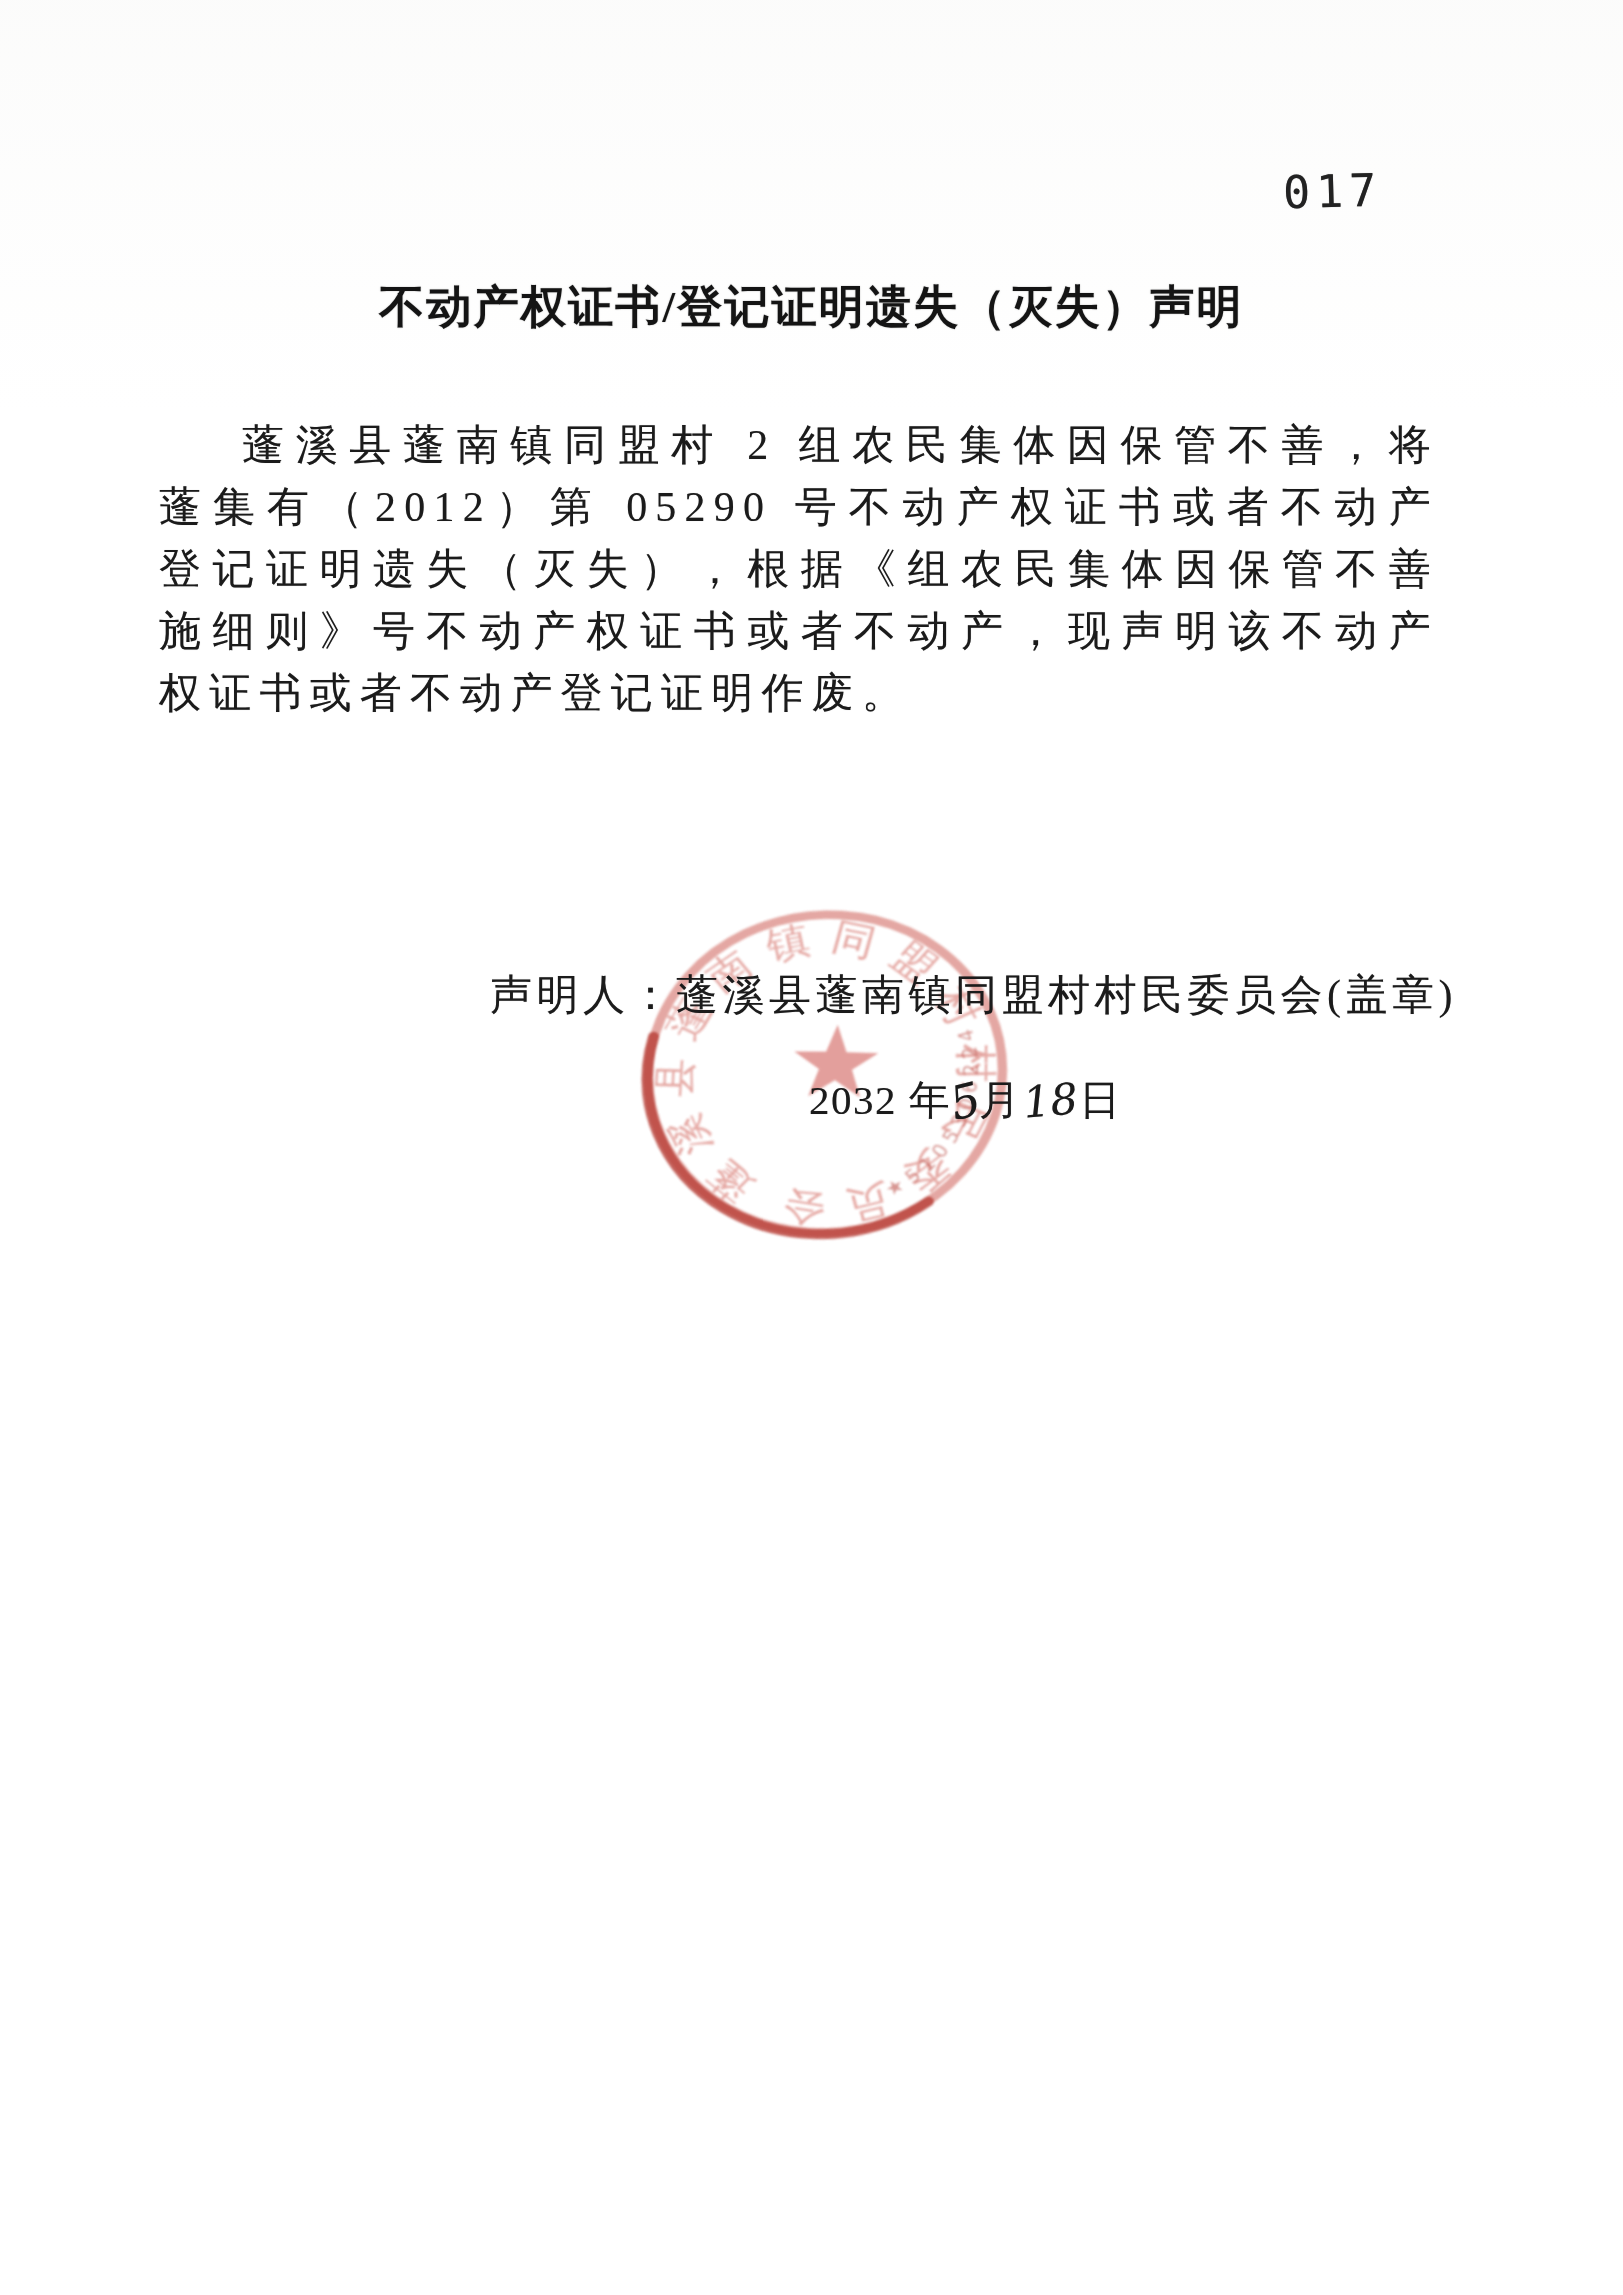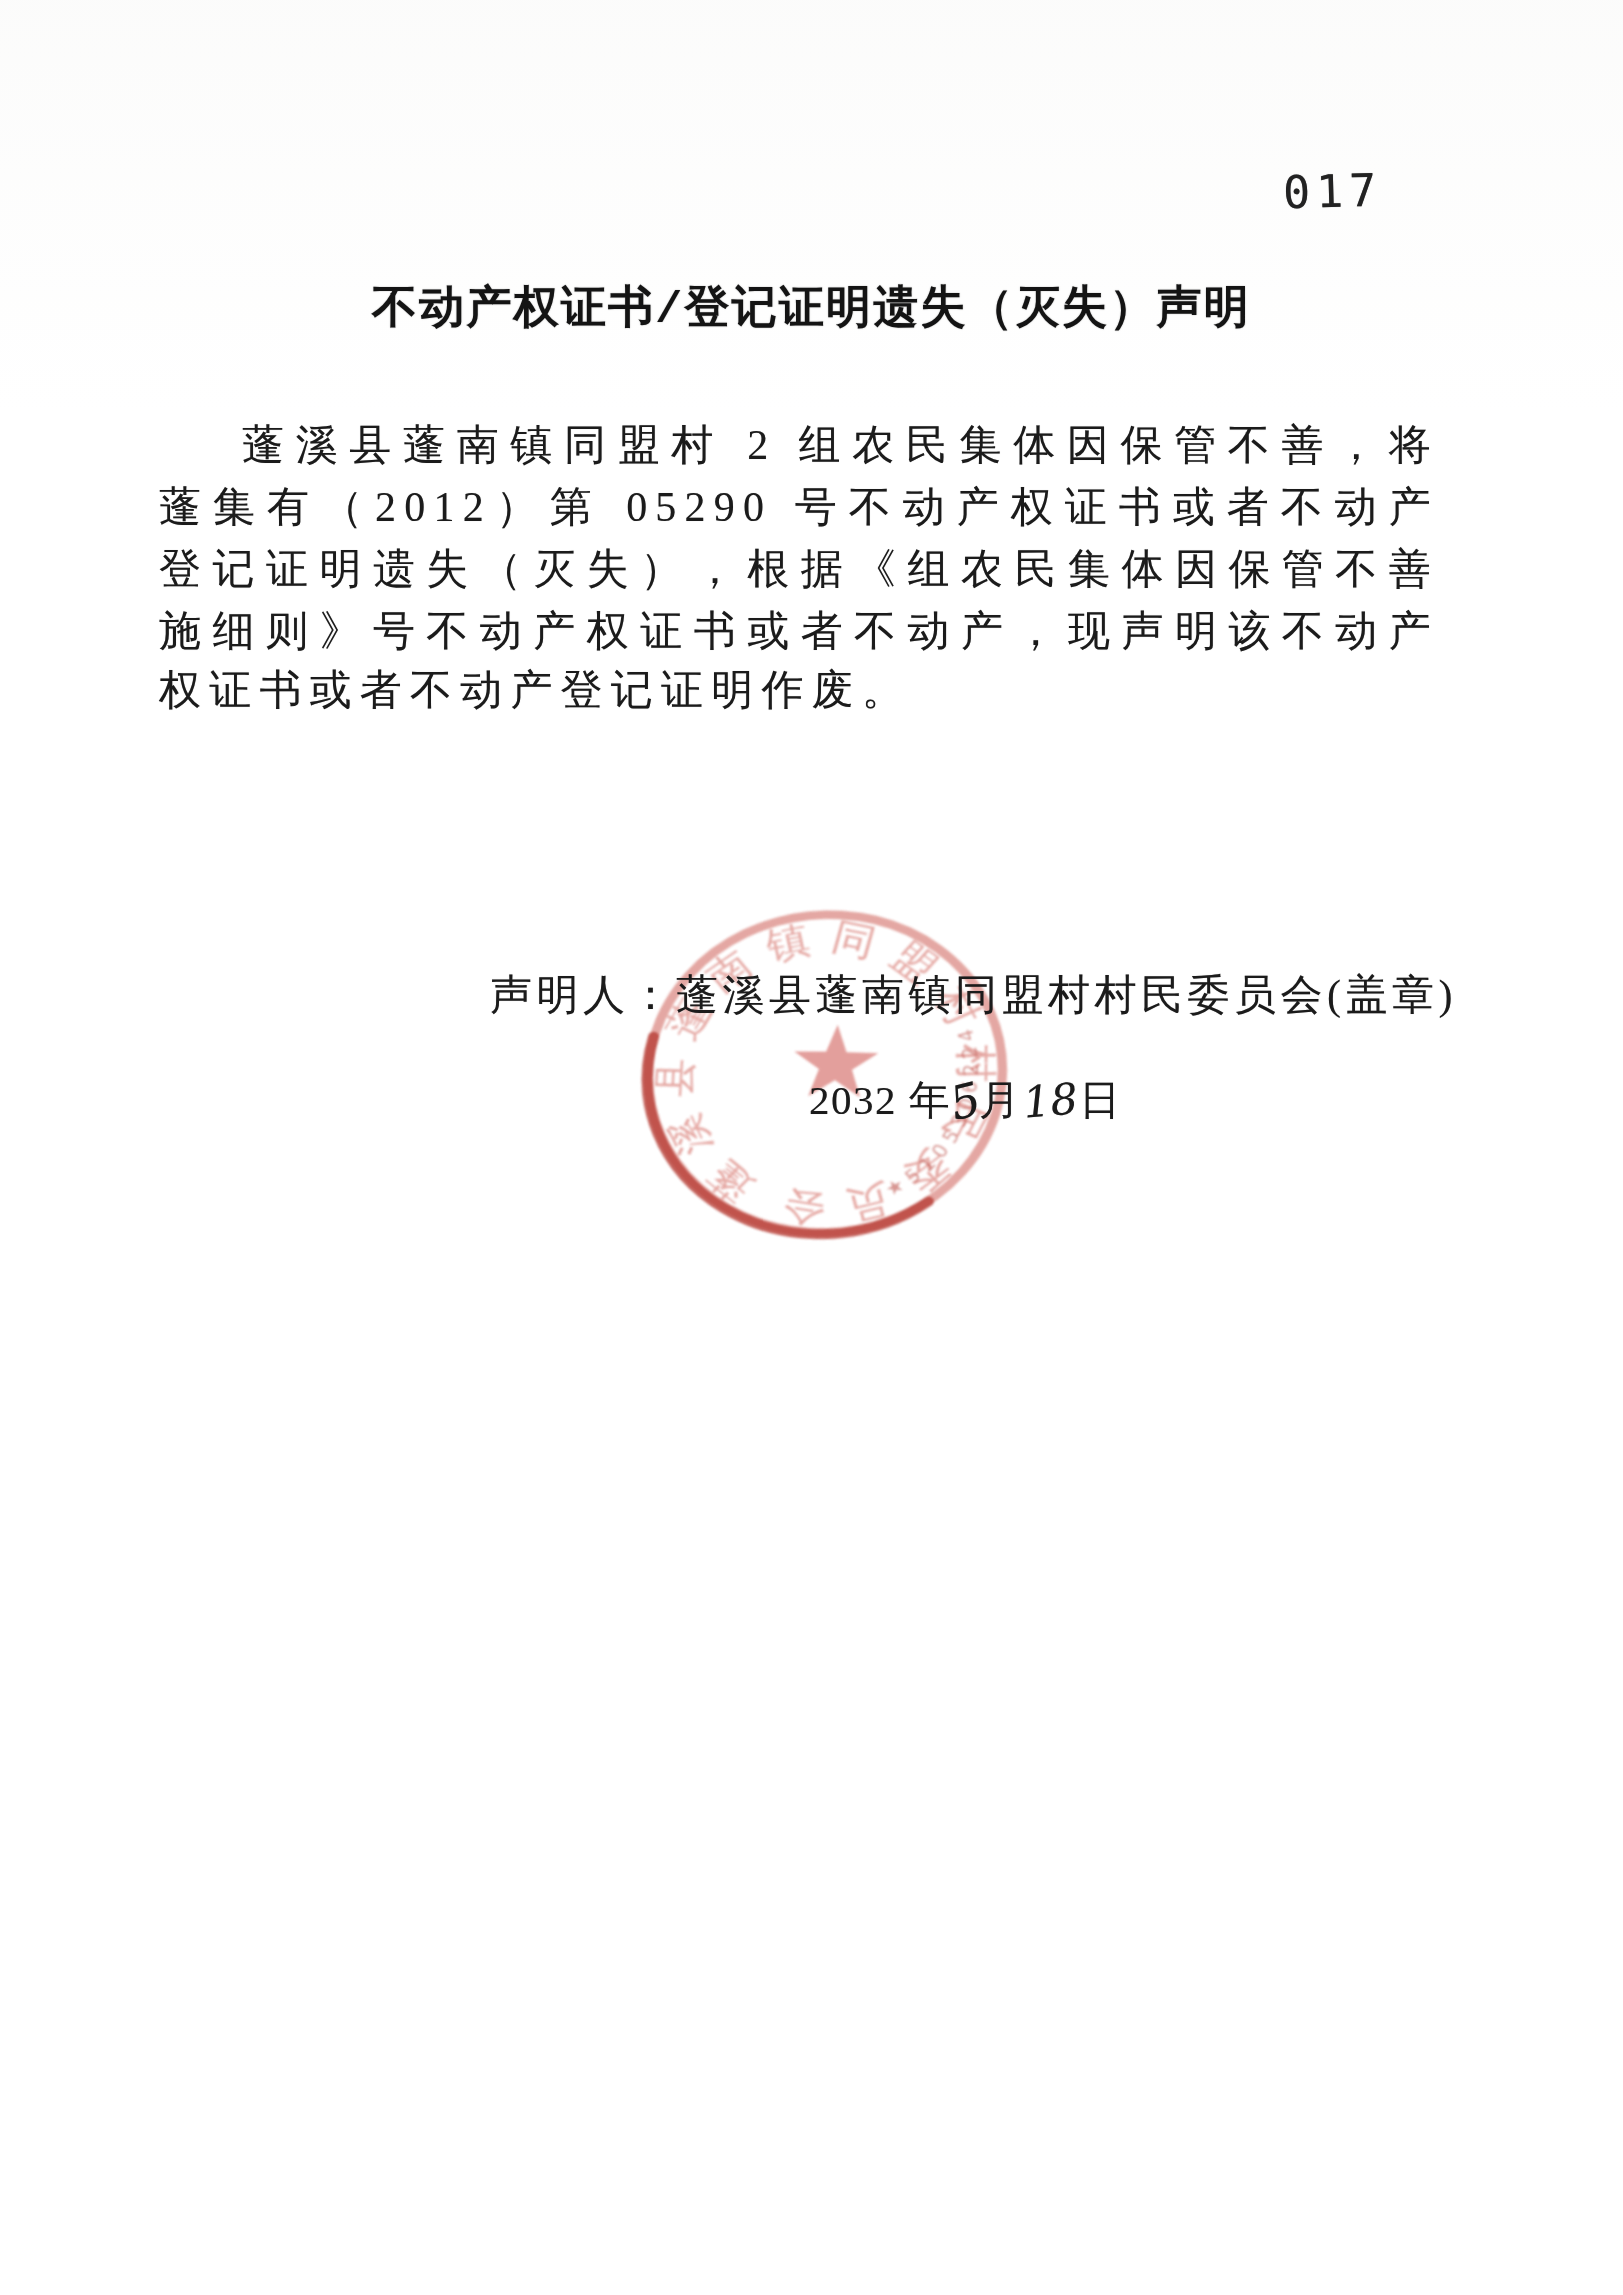--- a/index.html
+++ b/index.html
@@ -21,33 +21,33 @@
   .page-number{
     position:absolute; left:1283px; top:165px;
     font-family:"DejaVu Sans Mono", monospace;
     font-size:45px; letter-spacing:6px; color:#222;
     transform:rotate(-1.5deg);
     text-shadow:0 0 0.7px rgba(0,0,0,.55);
   }
   .doc-title{
     position:absolute; left:0; top:277px; width:1623px; margin:0;
     text-align:center;
-    font-family:Liberation Mono, monospace;
+    font-family:Liberation Serif, serif;
     font-size:45px; font-weight:700; letter-spacing:2.2px;
     color:#141414;
     text-shadow:0 0 1.5px rgba(0,0,0,.35);
   }
   .doc-body{
     position:absolute; left:148px; top:414px; width:1280px;
     font-size:42px; line-height:62px; letter-spacing:8.2px;
     text-shadow:0 0 0.7px rgba(0,0,0,.4);
     margin-left:11px;
   }
   .bline{ text-align:justify; text-align-last:justify; }
-  .bline.no-just{ text-align-last:auto;font-family:Liberation Mono, monospace; }
+  .bline.no-just{ text-align-last:auto; }
   .bline.indent2{ text-indent:83px; }
   .bline.indent1{ text-indent:43px; }
 
   .signature-line{
     position:absolute; left:490px; top:967px;
     font-size:42px; letter-spacing:4.5px;
     text-shadow:0 0 0.7px rgba(0,0,0,.4);
     white-space:nowrap;
   }
   .date-line{

